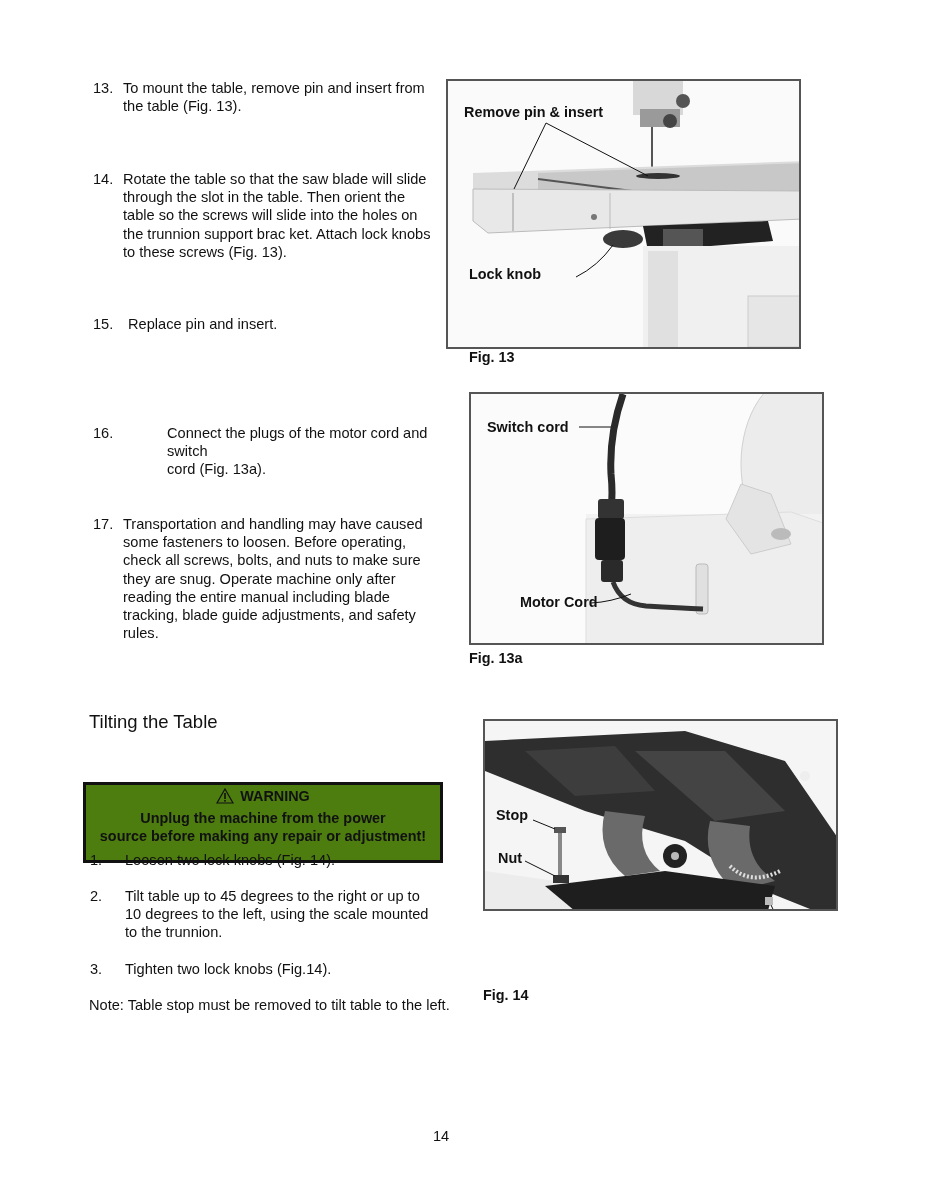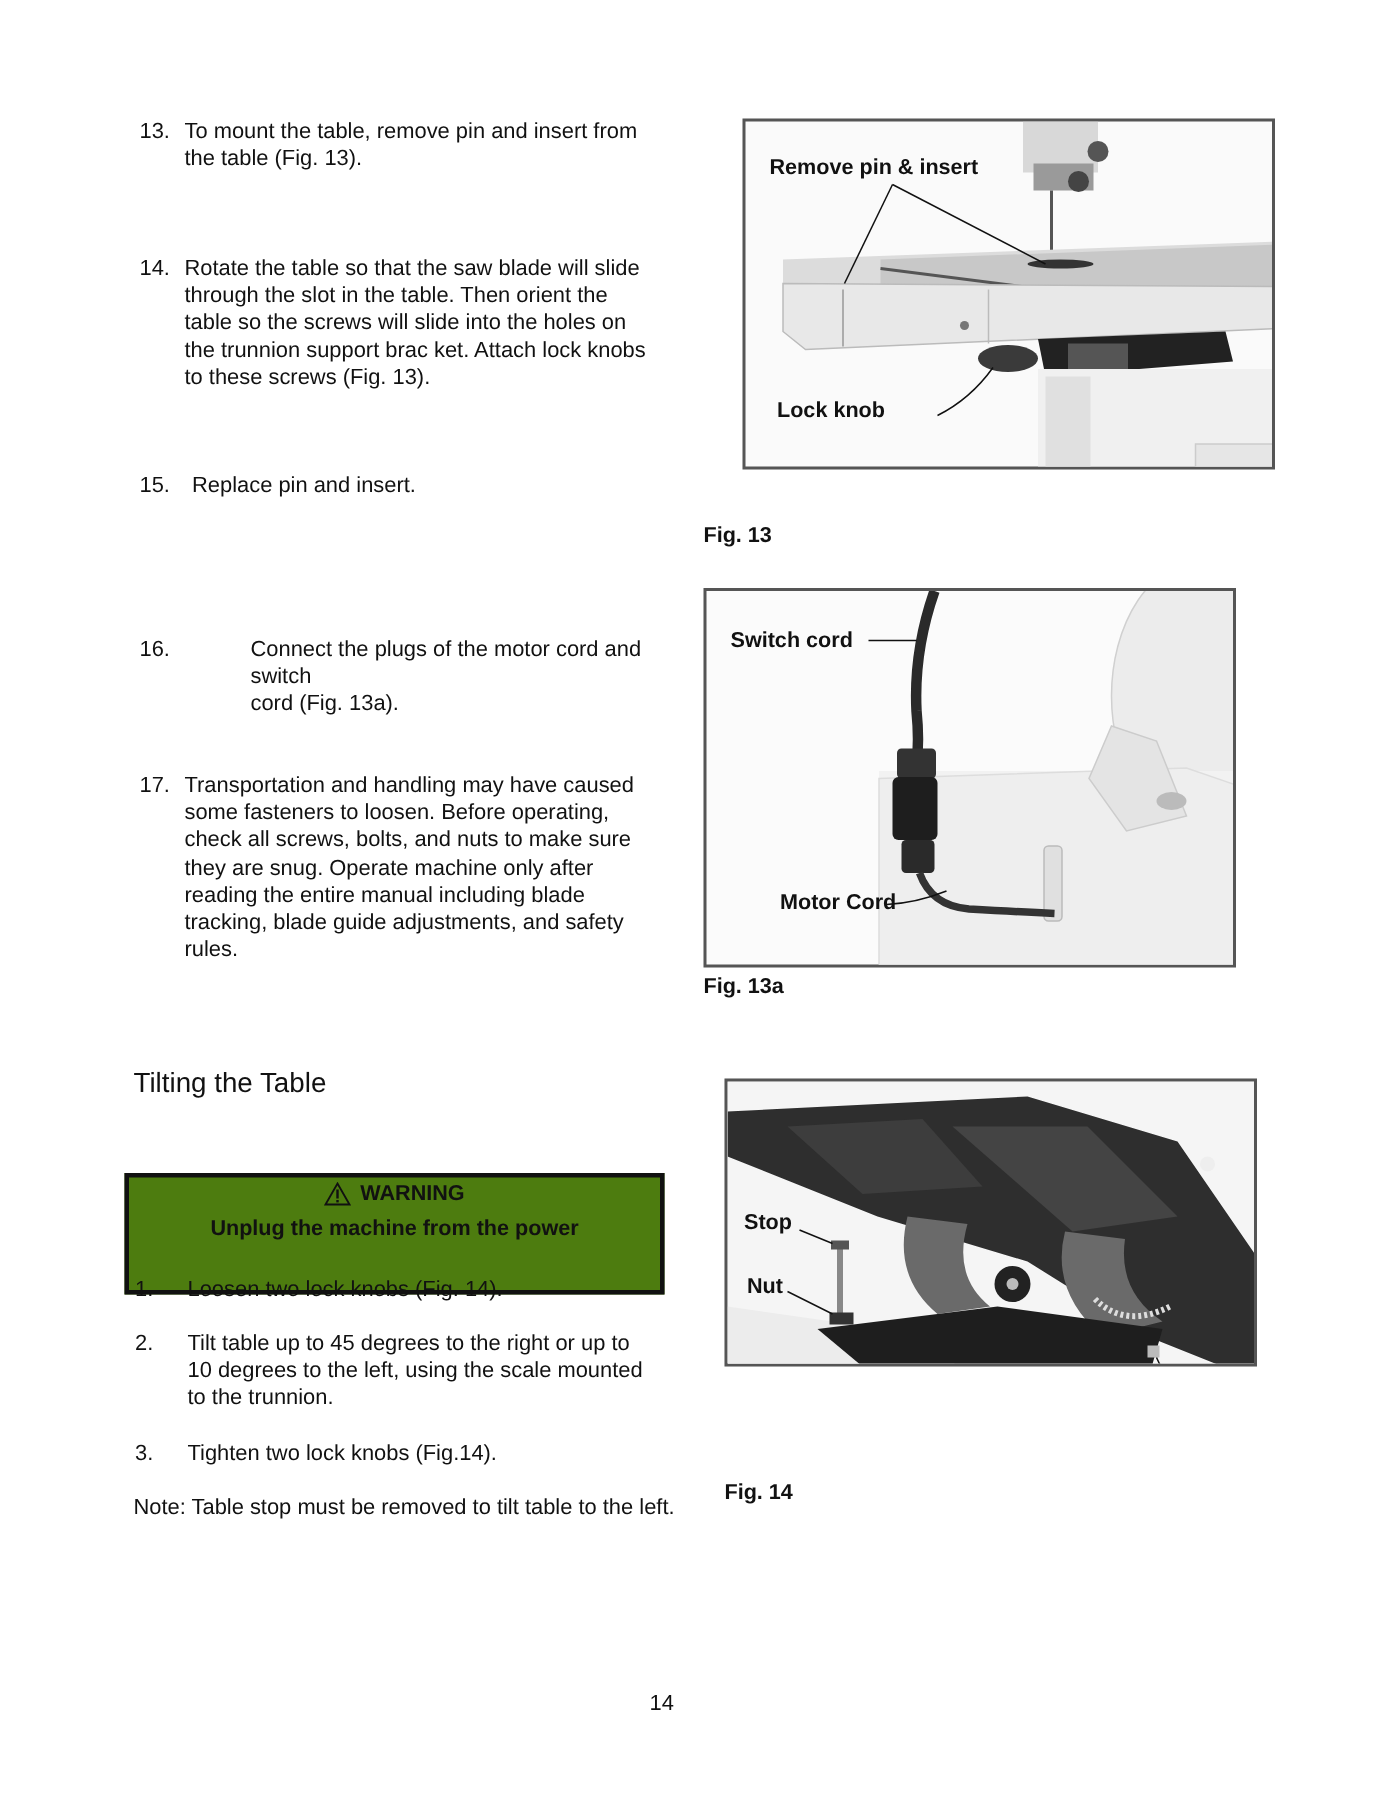--- a/index.html
+++ b/index.html
@@ -66,21 +66,21 @@
   <span class="num">17.</span>
   <span class="txt" style="left:30px;">Transportation and handling may have caused
 some fasteners to loosen.  Before operating,
 check all screws, bolts, and nuts to make sure
 they are snug.  Operate machine only after
 reading the entire manual including blade
 tracking, blade guide adjustments, and safety
 rules.</span>
 </div>
 
-<div class="figbox" style="left:495px; top:79px; width:355px; height:234px; background:#fafafa;">
+<div class="figbox" style="left:446px; top:79px; width:355px; height:270px; background:#fafafa;">
   <svg width="355" height="266" viewBox="0 0 355 266">
 
     <rect x="185" y="0" width="50" height="34" fill="#d8d8d8"></rect>
     <rect x="192" y="28" width="40" height="18" fill="#9a9a9a"></rect>
     <circle cx="222" cy="40" r="7" fill="#444"></circle>
     <circle cx="235" cy="20" r="7" fill="#555"></circle>
     <line x1="204" y1="46" x2="204" y2="110" stroke="#555" stroke-width="2"></line>
 
     <polygon points="25,92 355,80 355,110 25,108" fill="#dcdcdc"></polygon>
     <polygon points="90,92 355,82 355,112 90,110" fill="#c8c8c8"></polygon>
@@ -144,20 +144,21 @@
     <span class="warning-title">
       <svg width="18" height="16" viewBox="0 0 18 16">
         <polygon points="9,1 17,15 1,15" fill="none" stroke="#111" stroke-width="1.2"></polygon>
         <rect x="8.2" y="5" width="1.6" height="6" fill="#111"></rect>
         <rect x="8.2" y="12" width="1.6" height="1.6" fill="#111"></rect>
       </svg>
       <span>WARNING</span>
     </span>
   </div>
   <div>Unplug the machine from the power</div>
+  <div>source before making any repair or adjustment!</div>
 </div>
 
 <div class="step" style="left:90px; top:851px; width:370px;">
   <span class="num">1.</span>
   <span class="txt" style="left:35px;">Loosen two lock knobs (Fig. 14).</span>
 </div>
 <div class="step" style="left:90px; top:887px; width:370px;">
   <span class="num">2.</span>
   <span class="txt" style="left:35px;">Tilt table up to 45 degrees to the right or up to
 10 degrees to the left, using the scale mounted

